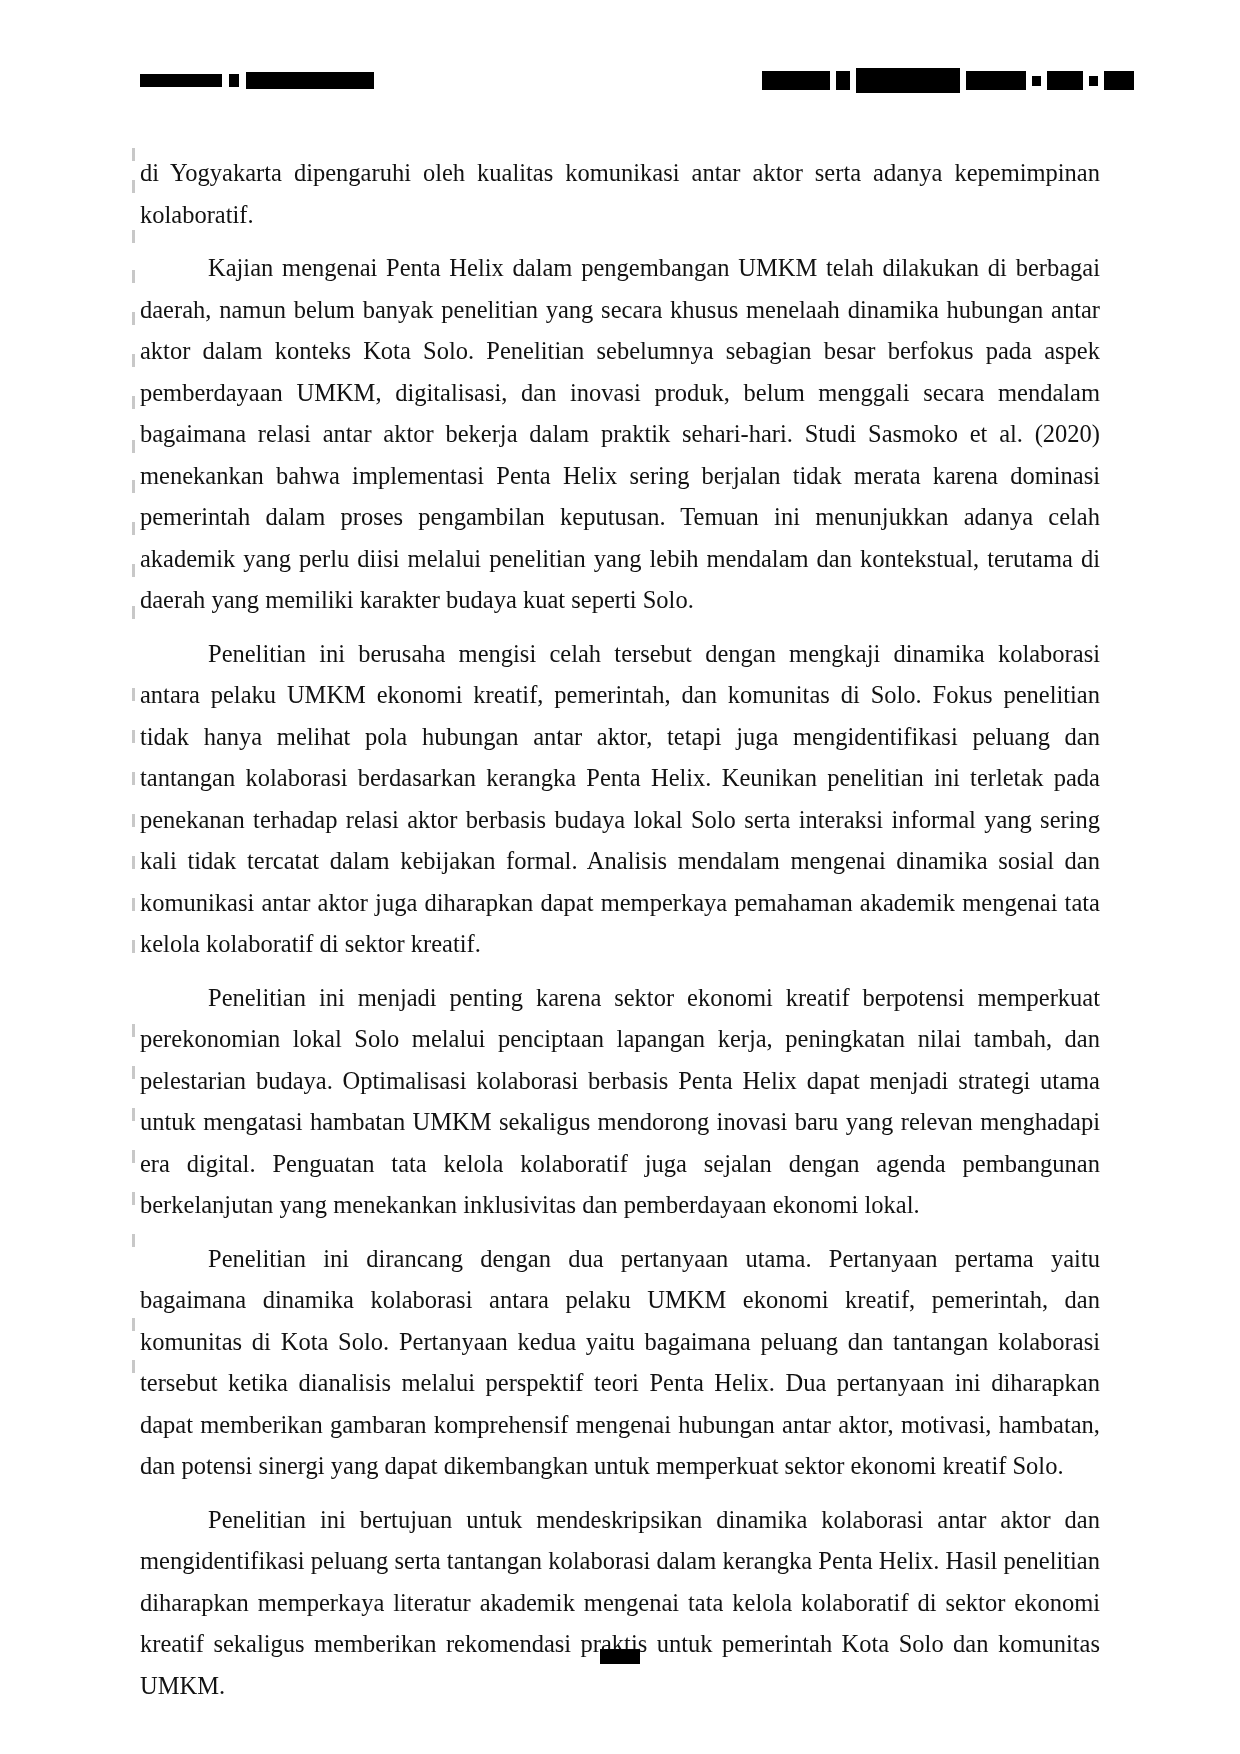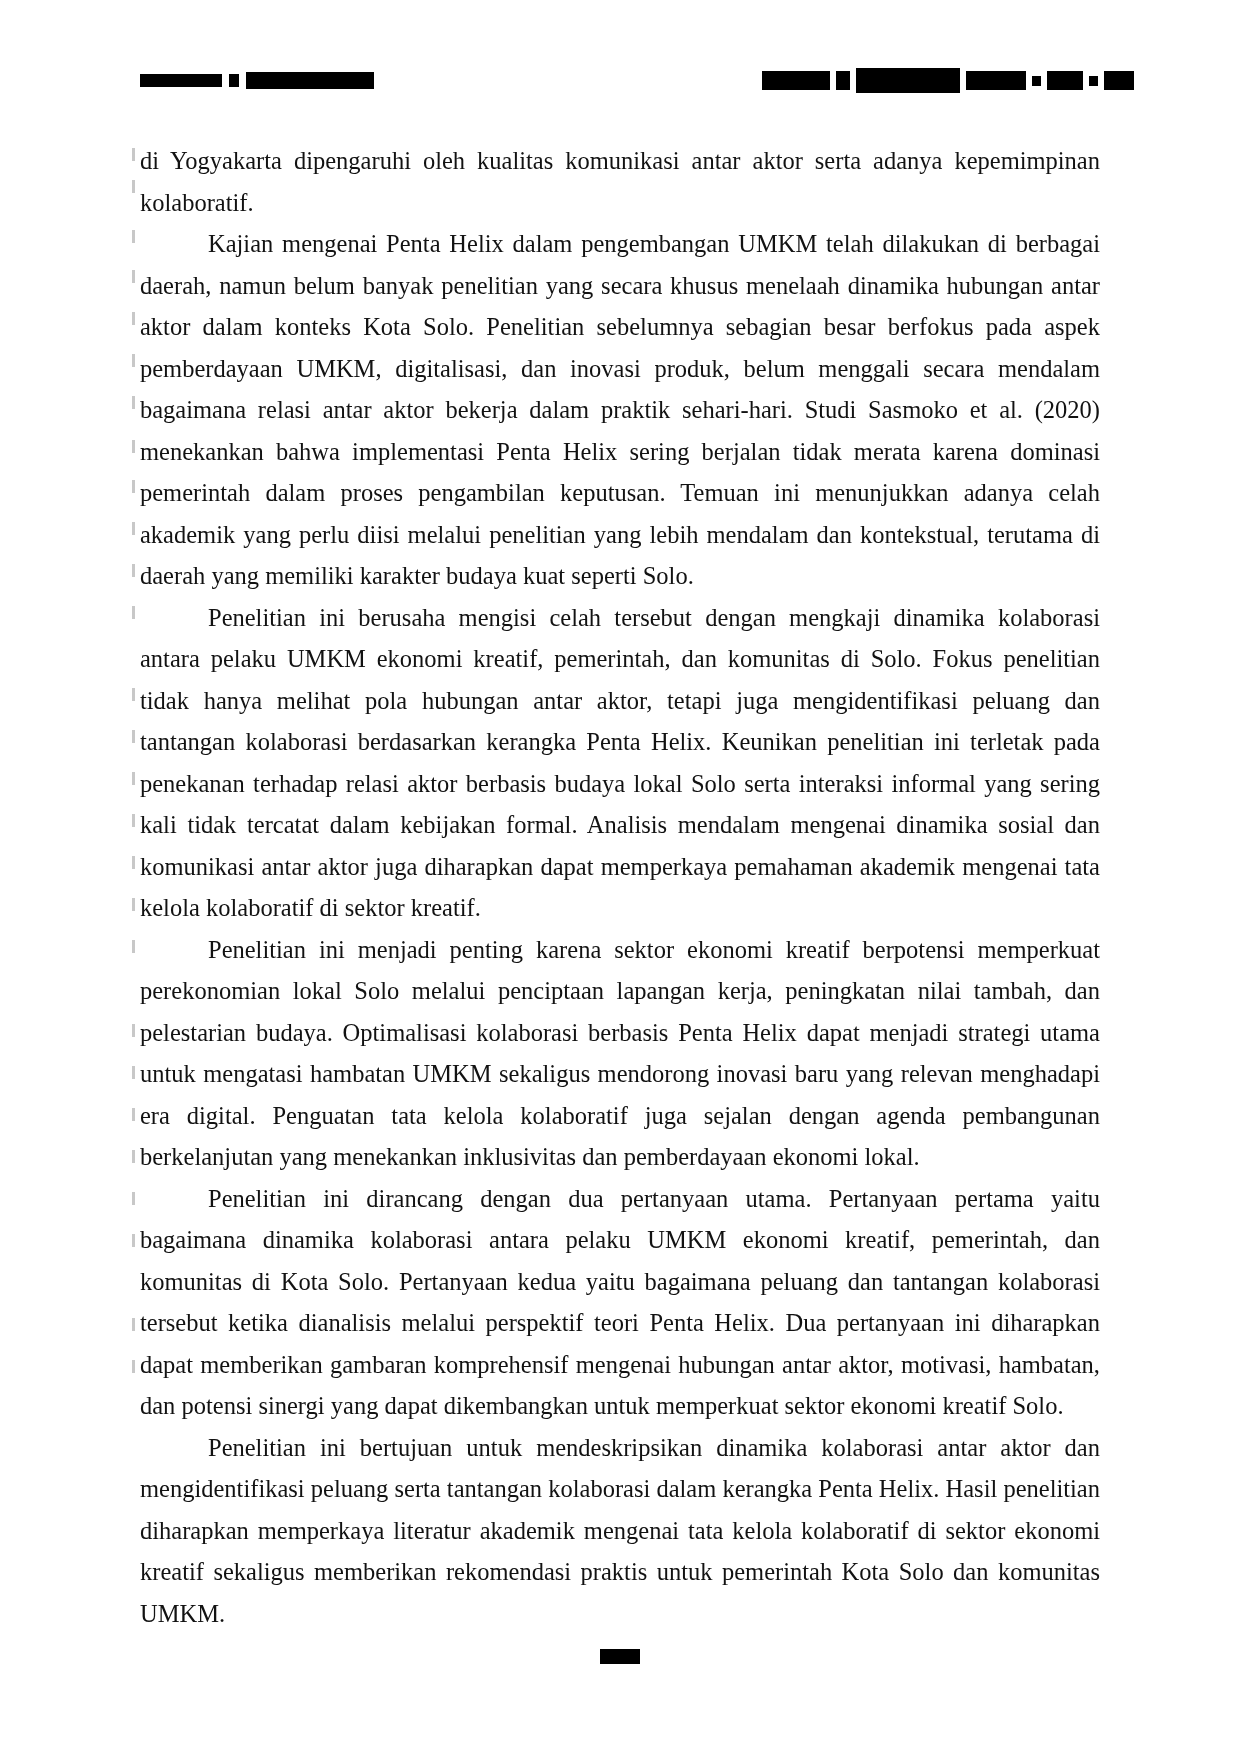--- a/index.html
+++ b/index.html
@@ -70,21 +70,21 @@
     top: 140px;
     left: 140px;
     width: 960px;
     font-size: 24.5px;
     line-height: 41.5px;
     text-align: justify;
     text-justify: inter-word;
     color: #121212;
   }
   .body-text p {
-    margin: 0 0 0 0;
+    margin: 12px 0 0 0;
   }
   .body-text p.indent {
     text-indent: 68px;
   }
   
   .scan-marks {
     position: absolute;
     top: 140px;
     left: 132px;
     width: 6px;

